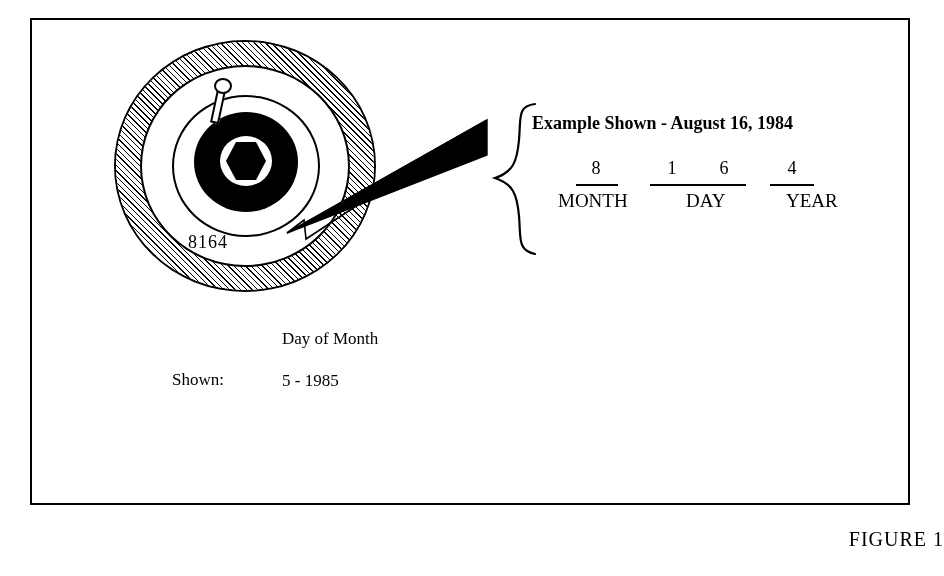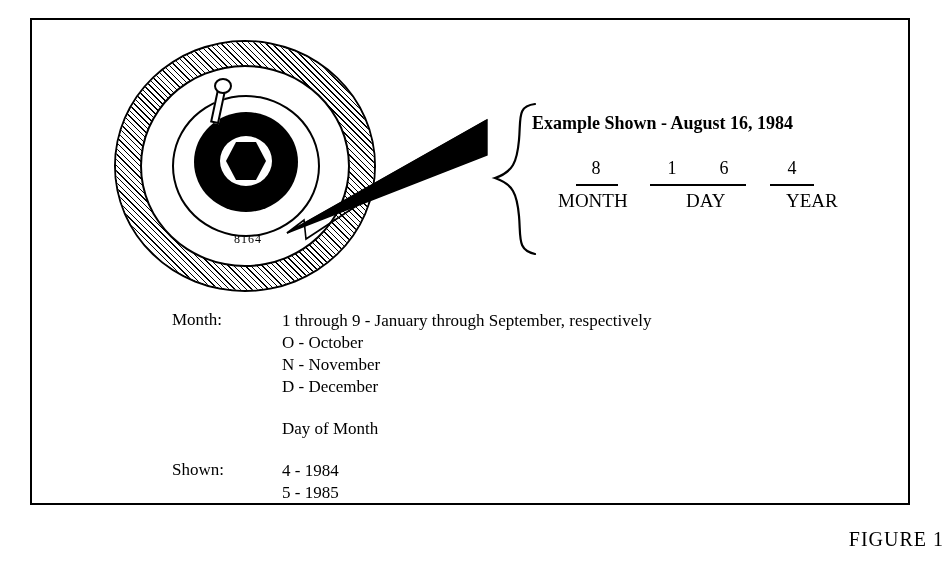--- a/index.html
+++ b/index.html
@@ -127,22 +127,21 @@
     border: 2px solid #000000;
     box-sizing: border-box;
     transform: rotate(12deg);
     transform-origin: top center;
   }
   .code-text {
     position: absolute;
     left: 74px;
     top: 192px;
     width: 120px;
-    text-align: center;
-    font-size: 12px;
+    font-size: 18px;
     letter-spacing: 1px;
     font-family: "Liberation Serif", serif;
   }
   
   .arrow-svg {
     position: absolute;
     left: 210px;
     top: 75px;
     width: 300px;
     height: 180px;
@@ -268,44 +267,34 @@
       <div class="rule" style="left:128px; top:26px; width:96px;"></div>
       <span class="field-label" style="left:148px; top:32px;">DAY</span>
 
       <span class="digit" style="left:260px; top:0px;">4</span>
       <div class="rule" style="left:248px; top:26px; width:44px;"></div>
       <span class="field-label" style="left:248px; top:32px;">YEAR</span>
     </div>
 
     <div class="legend">
 
-      <div class="legend-row">
-        <div class="legend-term">Month:</div>
-        <div class="legend-defs">
-          <div class="legend-def-line">1 through 9 - January through September, respectively</div>
-          <div class="legend-def-line">O - October</div>
-          <div class="legend-def-line">N - November</div>
-          <div class="legend-def-line">D - December</div>
-        </div>
-      </div>
 
       <div class="group-gap"></div>
 
       <div class="legend-row">
         <div class="legend-defs">
           <div class="legend-def-line">Day of Month</div>
         </div>
       </div>
 
       <div class="group-gap"></div>
 
       <div class="legend-row">
         <div class="legend-term">Shown:</div>
         <div class="legend-defs">
-          <div class="legend-def-line">4 - 1984</div>
           <div class="legend-def-line">5 - 1985</div>
         </div>
       </div>
 
     </div>
   </div>
 
   <div class="figure-caption">FIGURE 1</div>
 
 </div>

